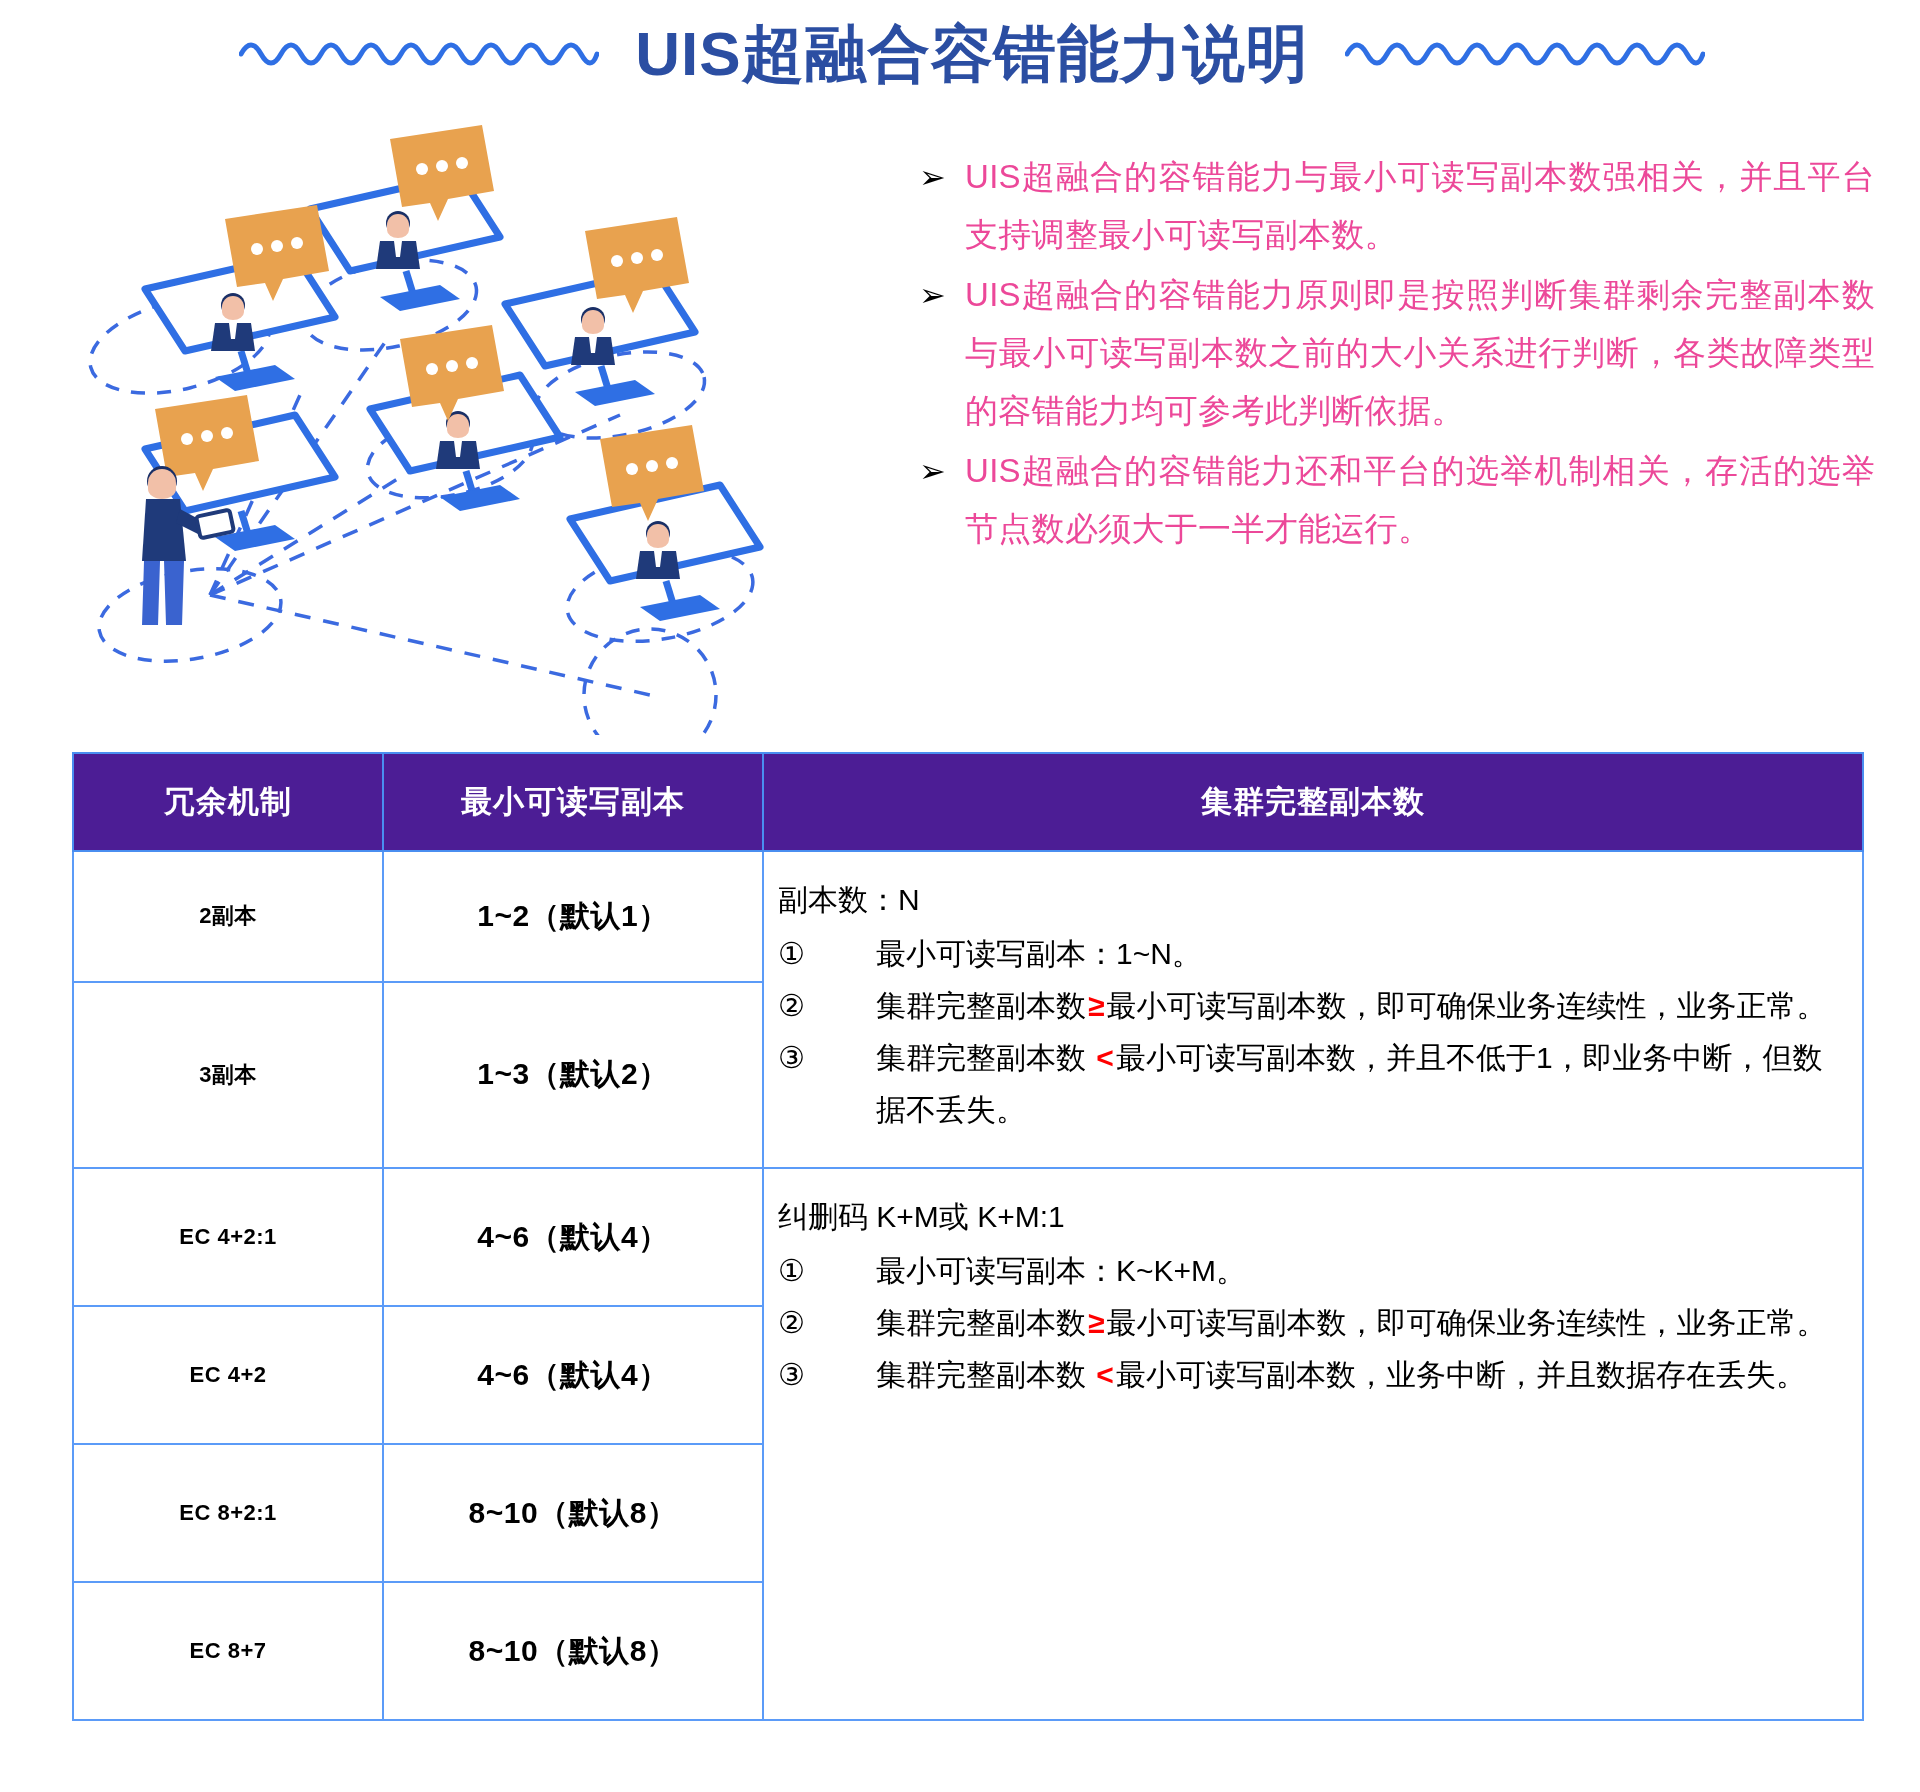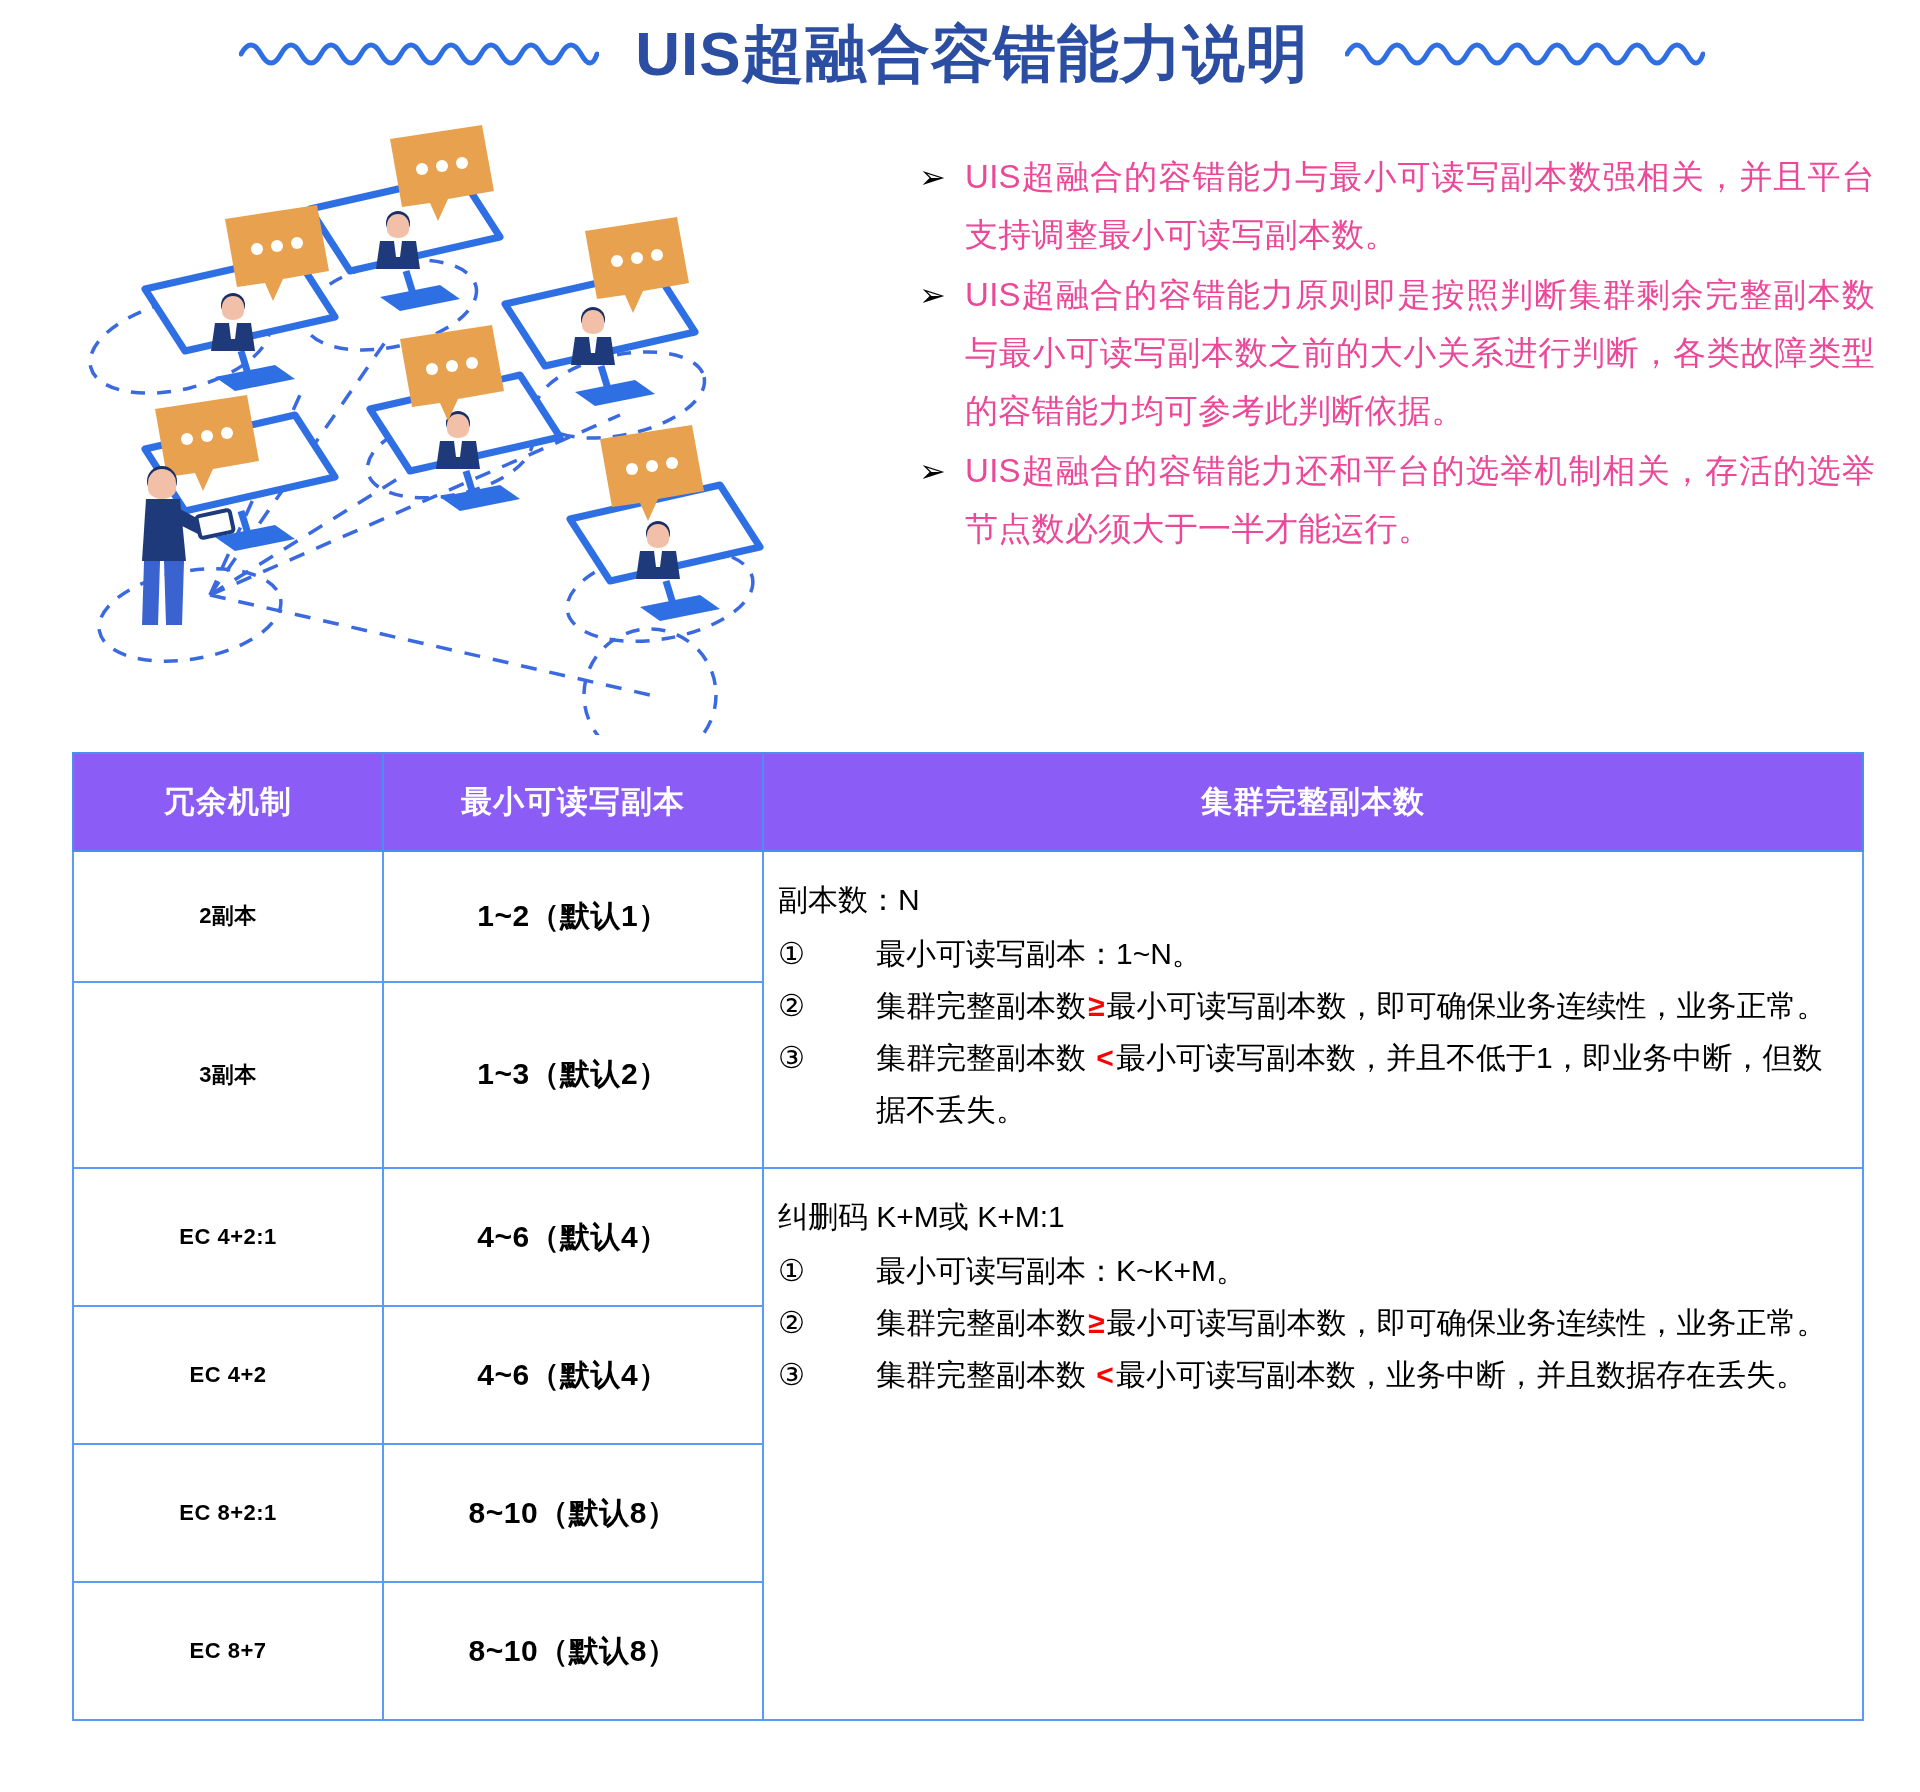--- a/index.html
+++ b/index.html
@@ -89,21 +89,21 @@
     width: 1790px;
     border-collapse: collapse;
     table-layout: fixed;
   }
   .fault-table th,
   .fault-table td {
     border: 2px solid #5b9bf8;
     padding: 0;
   }
   .fault-table thead th {
-    background: #8b5cf6;
+    background: #4c1d95;
     color: #ffffff;
     font-size: 31px;
     font-weight: 700;
     height: 96px;
     text-align: center;
     letter-spacing: 1px;
     border-color: #4a8ef0;
   }
   .fault-table thead th.sep {
     border-left: 2px solid #404040;

